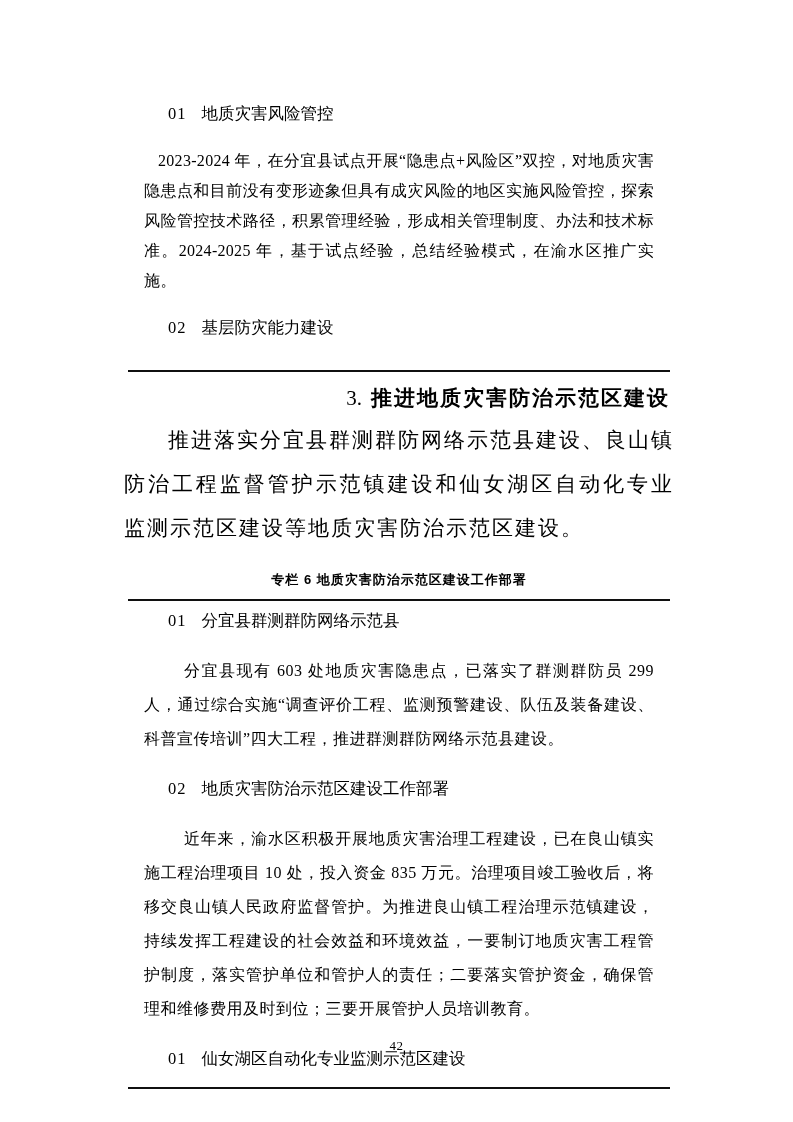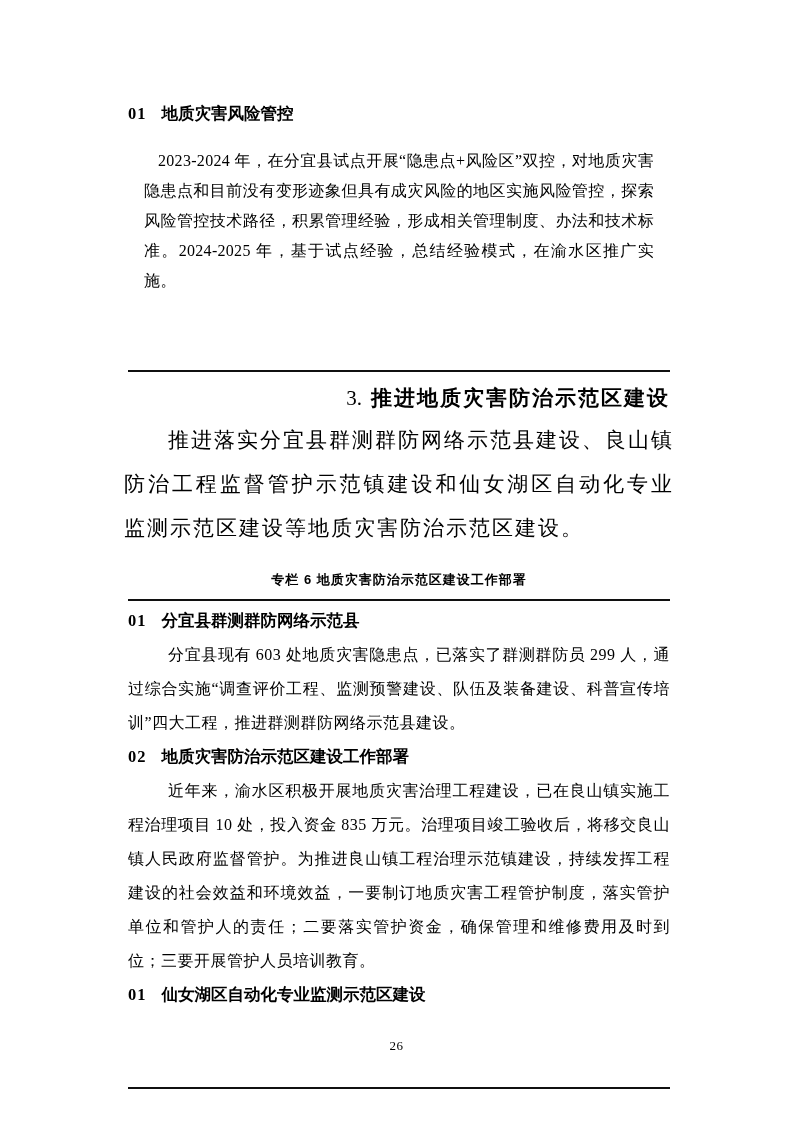--- a/index.html
+++ b/index.html
@@ -18,25 +18,26 @@
   .panel-top {
     position: absolute;
     top: 98px;
     left: 128px;
     width: 542px;
     height: 274px;
     overflow: hidden;
     border-bottom: 2px solid #101010;
   }
   .item-head {
-    font-weight: bold;
+    font-weight: normal;
     font-size: 16.5px;
     line-height: 32px;
     font-family: "Liberation Serif", serif;
     white-space: nowrap;
+    margin-left: 40px;
   }
   .item-head .num { margin-right: 15px; letter-spacing: 1px; }
   .panel-top .item-body {
     margin: 16px;
     font-size: 16px;
     line-height: 30px;
     text-align: justify;
     text-indent: 14px;
     letter-spacing: 0.3px;
   }
@@ -98,21 +99,21 @@
     height: 488px;
     overflow: hidden;
     padding-top: 3px;
     border-bottom: 2.5px solid #101010;
   }
   .panel6 .item-head {
     font-size: 16.5px;
     line-height: 34px;
   }
   .panel6 .item-body {
-    margin: 0;
+    margin: 16px;
     font-size: 16px;
     line-height: 34px;
     text-align: justify;
     text-indent: 40px;
     letter-spacing: 0.5px;
   }
 
   
   .page-number {
     position: absolute;
@@ -127,20 +128,23 @@
 </head>
 <body>
 
 <div class="page">
 
   <section class="panel-top">
     <div class="item-head">
       <span class="num">01</span><span class="ttl">地质灾害风险管控</span>
     </div>
     <p class="item-body">2023-2024 年，在分宜县试点开展“隐患点+风险区”双控，对地质灾害隐患点和目前没有变形迹象但具有成灾风险的地区实施风险管控，探索风险管控技术路径，积累管理经验，形成相关管理制度、办法和技术标准。2024-2025 年，基于试点经验，总结经验模式，在渝水区推广实施。</p>
+    <div class="item-head">
+      <span class="num">02</span><span class="ttl">基层防灾能力建设</span>
+    </div>
   </section>
 
   <h2 class="section-head" style="margin:0;">
     <span class="sec-num">3.</span><span class="sec-title">推进地质灾害防治示范区建设</span>
   </h2>
 
   <p class="section-para">推进落实分宜县群测群防网络示范县建设、良山镇防治工程监督管护示范镇建设和仙女湖区自动化专业监测示范区建设等地质灾害防治示范区建设。</p>
 
   <section class="panel6">
     <div class="panel6-title">专栏 6 地质灾害防治示范区建设工作部署</div>
@@ -152,15 +156,15 @@
       <div class="item-head">
         <span class="num">02</span><span class="ttl">地质灾害防治示范区建设工作部署</span>
       </div>
       <p class="item-body">近年来，渝水区积极开展地质灾害治理工程建设，已在良山镇实施工程治理项目 10 处，投入资金 835 万元。治理项目竣工验收后，将移交良山镇人民政府监督管护。为推进良山镇工程治理示范镇建设，持续发挥工程建设的社会效益和环境效益，一要制订地质灾害工程管护制度，落实管护单位和管护人的责任；二要落实管护资金，确保管理和维修费用及时到位；三要开展管护人员培训教育。</p>
       <div class="item-head">
         <span class="num">01</span><span class="ttl">仙女湖区自动化专业监测示范区建设</span>
       </div>
     </div>
   </section>
 
-  <div class="page-number">26</div>
+  <div class="page-number">42</div>
 
 </div>
 
 </body></html>

